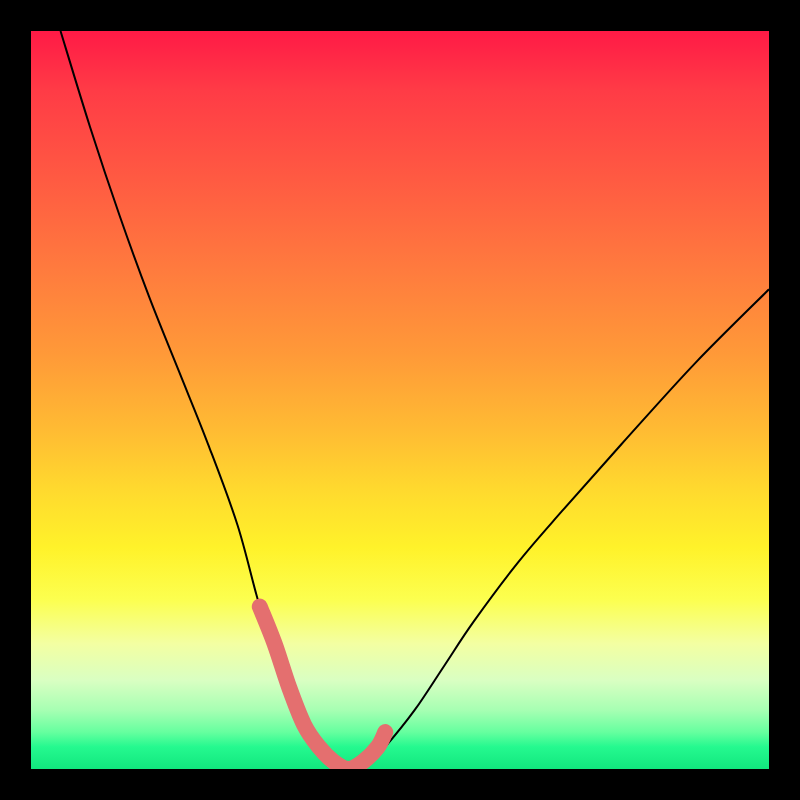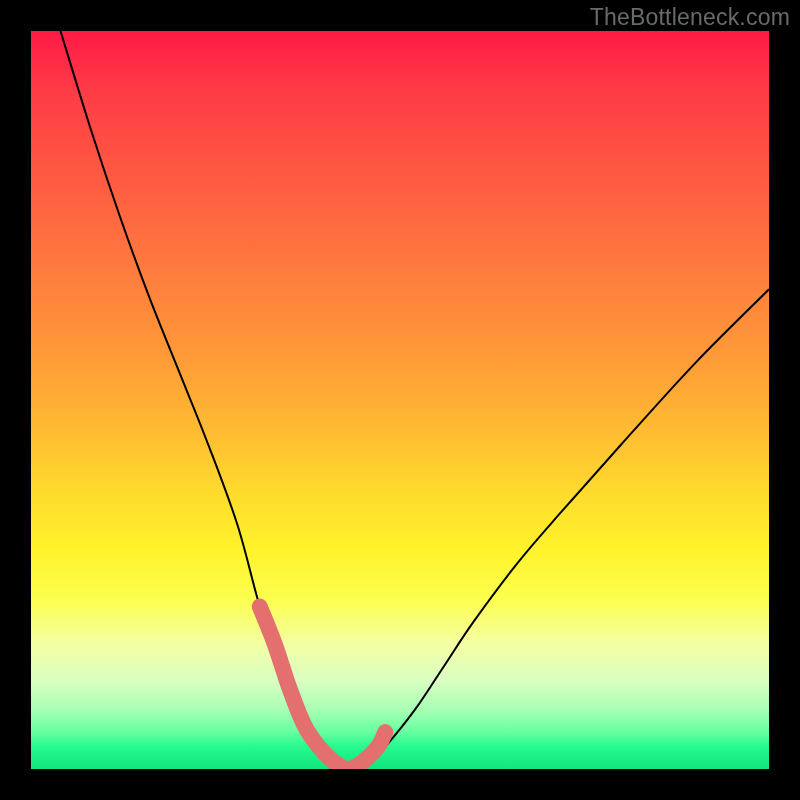--- a/index.html
+++ b/index.html
@@ -59,21 +59,20 @@
     left: 0;
     top: 0;
     width: 738px;
     height: 738px;
   }
 </style>
 </head>
 <body>
 
 <div class="frame">
-  <div class="watermark">TheBottleneck.com</div>
 
   <div class="plot">
     <svg class="curves" viewBox="0 0 738 738" preserveAspectRatio="none">
       <path d="M 29.52 0 C 34.44 15.990000000000009, 49.199999999999996 65.19000000000005, 59.04 95.94000000000005 C 68.88 126.69000000000005, 78.72 156.21, 88.56 184.5 C 98.4 212.79, 108.24 239.85000000000002, 118.08 265.68 C 127.92 291.51, 137.76 314.88, 147.6 339.47999999999996 C 157.44 364.0799999999999, 167.28 387.45, 177.12 413.28 C 186.96 439.10999999999996, 198.03000000000003 467.4, 206.64000000000001 494.46 C 215.25 521.52, 221.4 551.04, 228.78 575.64 C 236.16 600.24, 244.77 624.8399999999999, 250.92000000000002 642.06 C 257.07 659.28, 260.76 667.89, 265.68 678.96 C 270.6 690.0300000000001, 275.52 699.87, 280.44 708.48 C 285.36 717.09, 290.28 725.7, 295.2 730.62 C 300.12 735.54, 305.03999999999996 736.77, 309.96 738 C 314.88 739.23, 319.8 739.23, 324.72 738 C 329.64000000000004 736.77, 334.56 734.31, 339.48 730.62 C 344.40000000000003 726.9300000000001, 346.86 724.47, 354.24 715.86 C 361.62 707.25, 373.91999999999996 692.49, 383.76 678.96 C 393.6 665.4300000000001, 403.44000000000005 649.4399999999999, 413.28000000000003 634.68 C 423.12 619.92, 430.5 607.62, 442.8 590.4 C 455.1 573.18, 472.32000000000005 549.8100000000001, 487.08000000000004 531.36 C 501.84000000000003 512.91, 514.14 499.38, 531.36 479.7 C 548.58 460.02, 568.26 437.88, 590.4 413.28 C 612.54 388.67999999999995, 639.6 357.92999999999995, 664.2 332.09999999999997 C 688.8000000000001 306.27, 725.7 270.6, 738 258.3" fill="none" stroke="#000000" stroke-width="2"></path>
       <path d="M 228.78 575.64 C 231.24 581.79, 238.62 599.01, 243.54000000000002 612.54 C 248.46000000000004 626.0699999999999, 253.38000000000002 643.29, 258.3 656.8199999999999 C 263.22 670.3499999999999, 268.14 683.88, 273.06 693.72 C 277.98 703.5600000000001, 282.9 709.71, 287.82 715.86 C 292.74 722.01, 297.65999999999997 726.9300000000001, 302.58 730.62 C 307.5 734.31, 312.41999999999996 738, 317.34 738 C 322.26 738, 327.18 734.31, 332.1 730.62 C 337.02000000000004 726.9300000000001, 343.16999999999996 720.78, 346.85999999999996 715.86 C 350.54999999999995 710.94, 353.01 703.5600000000001, 354.24 701.1" fill="none" stroke="#e46f6f" stroke-width="16" stroke-linecap="round" stroke-linejoin="round"></path>
     </svg>
   </div>
 </div>
 
 </body></html>

